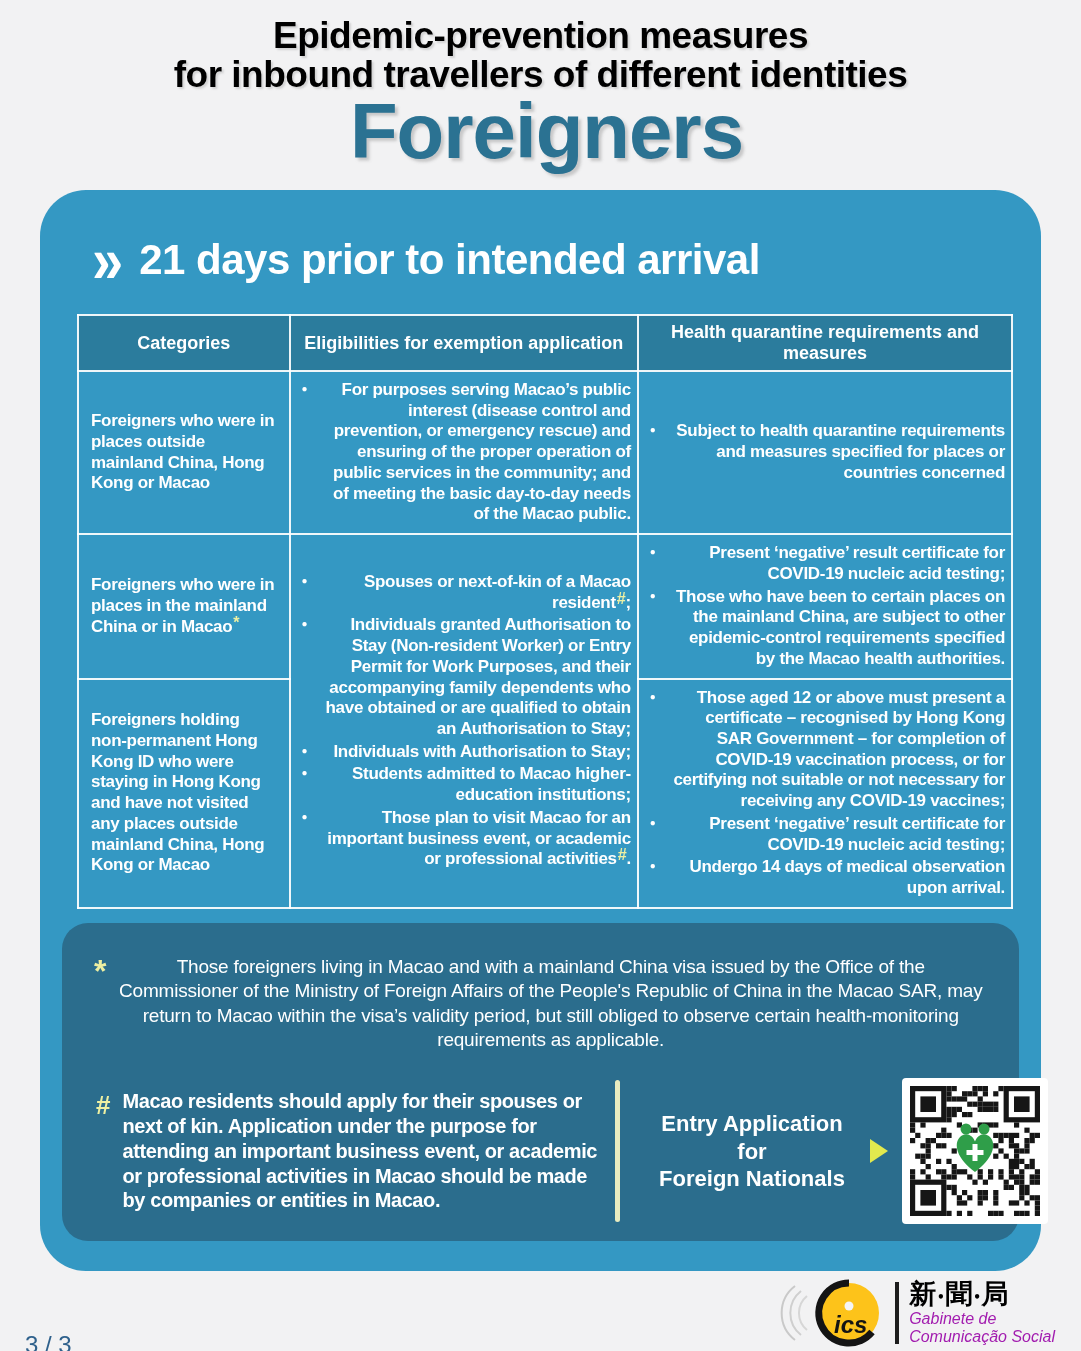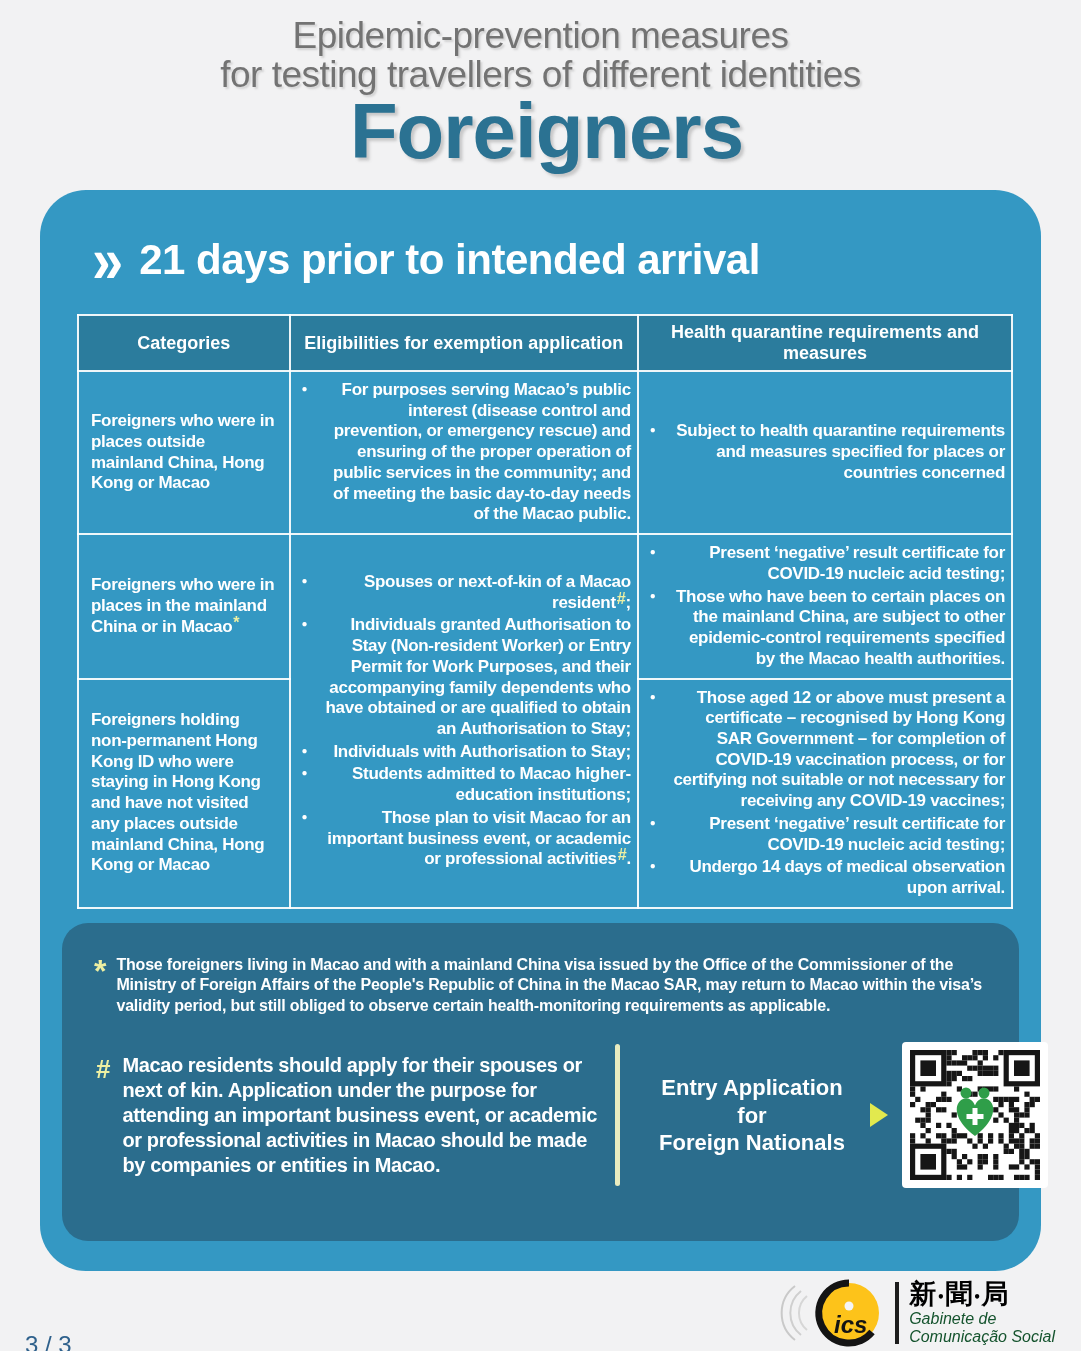--- a/index.html
+++ b/index.html
@@ -2,21 +2,21 @@
 <html><head>
 <meta charset="utf-8">
 <style>
   * { margin:0; padding:0; box-sizing:border-box; }
   html,body { width:1081px; }
   body { font-family:"Liberation Sans", sans-serif; background:#f2f2f3; }
   .page { position:relative; width:1081px; height:1351px; background:#f2f2f3; overflow:hidden; }
 
   
   .header { text-align:center; padding-top:16px; }
-  .title-line { font-size:37px; font-weight:normal; color:#737373; line-height:1.06;
+  .title-line { font-size:37px; font-weight:bold; color:#000000; line-height:1.06;
                 text-shadow:2px 2px 2px rgba(120,120,120,0.25); letter-spacing:-0.5px; }
   .title-main { font-size:78px; font-weight:bold; color:#2b7292; line-height:1.0; margin-top:-2px;
                 text-shadow:3px 3px 3px rgba(120,120,120,0.35); letter-spacing:-1px;margin-left:12px; }
 
   
   .card { position:absolute; left:40px; top:190px; width:1001px; height:1081px;
           background:#3498c3; border-radius:46px; }
   .section-heading { display:flex; align-items:center; gap:16px;
                      margin:42px 0 0 52px; color:#ffffff; }
   .chevrons { font-size:56px; font-weight:bold; line-height:1; transform:scaleY(1.15); }
@@ -35,48 +35,48 @@
   ul.bullets { list-style:none; padding:6px 6px 6px 2px;text-align:right; }
   ul.bullets li { position:relative; padding-left:30px; margin:2px 0; }
   ul.bullets li::before { content:"●"; position:absolute; left:9px; top:3px; font-size:10px; }
   .fn-mark { color:#eef0a2; font-weight:bold; position:relative; top:-4px; font-size:0.95em; padding-left:1px; }
 
   
   .note-box { position:absolute; left:22px; top:733px; width:957px; height:318px;
               background:#2b6d8d; border-radius:26px; color:#fff; }
   .star-note { display:flex; gap:10px; padding:32px 34px 0 32px; }
   .note-marker { color:#eef0a2; font-weight:bold; font-size:32px; line-height:1; flex:none; }
-  .star-note .note-text { font-size:16px; font-weight:bold; line-height:1.28; letter-spacing:-0.2px; }
+  .star-note .note-text { font-size:19px; font-weight:normal; line-height:1.28; letter-spacing:-0.2px;text-align:center; }
   .note-bottom { display:flex; align-items:center; margin:26px 20px 0 34px; }
   .hash-note { display:flex; gap:12px; width:505px; flex:none; }
   .hash-note .note-marker { font-size:26px; padding-top:3px; }
   .hash-note .note-text { font-size:20px; font-weight:bold; line-height:1.24; letter-spacing:-0.4px; }
   .v-divider { flex:none; width:5px; height:142px; background:#e9ecc0; border-radius:3px; margin:0 26px 0 14px; }
   .entry-label { flex:none; width:212px; text-align:center; font-size:22px; font-weight:bold; line-height:1.25; }
   .arrow-right { flex:none; width:0; height:0; border-top:12px solid transparent; border-bottom:12px solid transparent;
                  border-left:18px solid #e2e94e; margin:0 14px 0 12px; }
   .qr-wrap { flex:none; width:146px; height:146px; }
 
   
   .footer-left { position:absolute; left:25px; top:1286px; color:#2f618c;margin-top:44px; }
   .footer-page { font-size:24px; line-height:1.25; }
   .footer-produced { font-size:25px; line-height:1.25; }
   .gcs-logo { position:absolute; right:26px; top:1278px; display:flex; align-items:center; }
   .gcs-bar { width:4px; height:62px; background:#1d1d1d; margin:0 10px 0 8px; }
   .gcs-text .cn { font-size:27px; font-weight:bold; color:#000000; letter-spacing:1px; line-height:1.1; }
-  .gcs-text .pt { font-size:16px; font-style:italic; color:#14532d; line-height:1.12; }
+  .gcs-text .pt { font-size:16px; font-style:italic; color:#a21caf; line-height:1.12; }
 </style>
 </head>
 <body>
 
 <div class="page">
 
   <div class="header">
     <div class="title-line">Epidemic-prevention measures</div>
-    <div class="title-line">for testing travellers of different identities</div>
+    <div class="title-line">for inbound travellers of different identities</div>
     <div class="title-main">Foreigners</div>
   </div>
 
   <div class="card">
 
     <div class="section-heading">
       <span class="chevrons">»</span>
       <span class="txt">21 days prior to intended arrival</span>
     </div>
 

